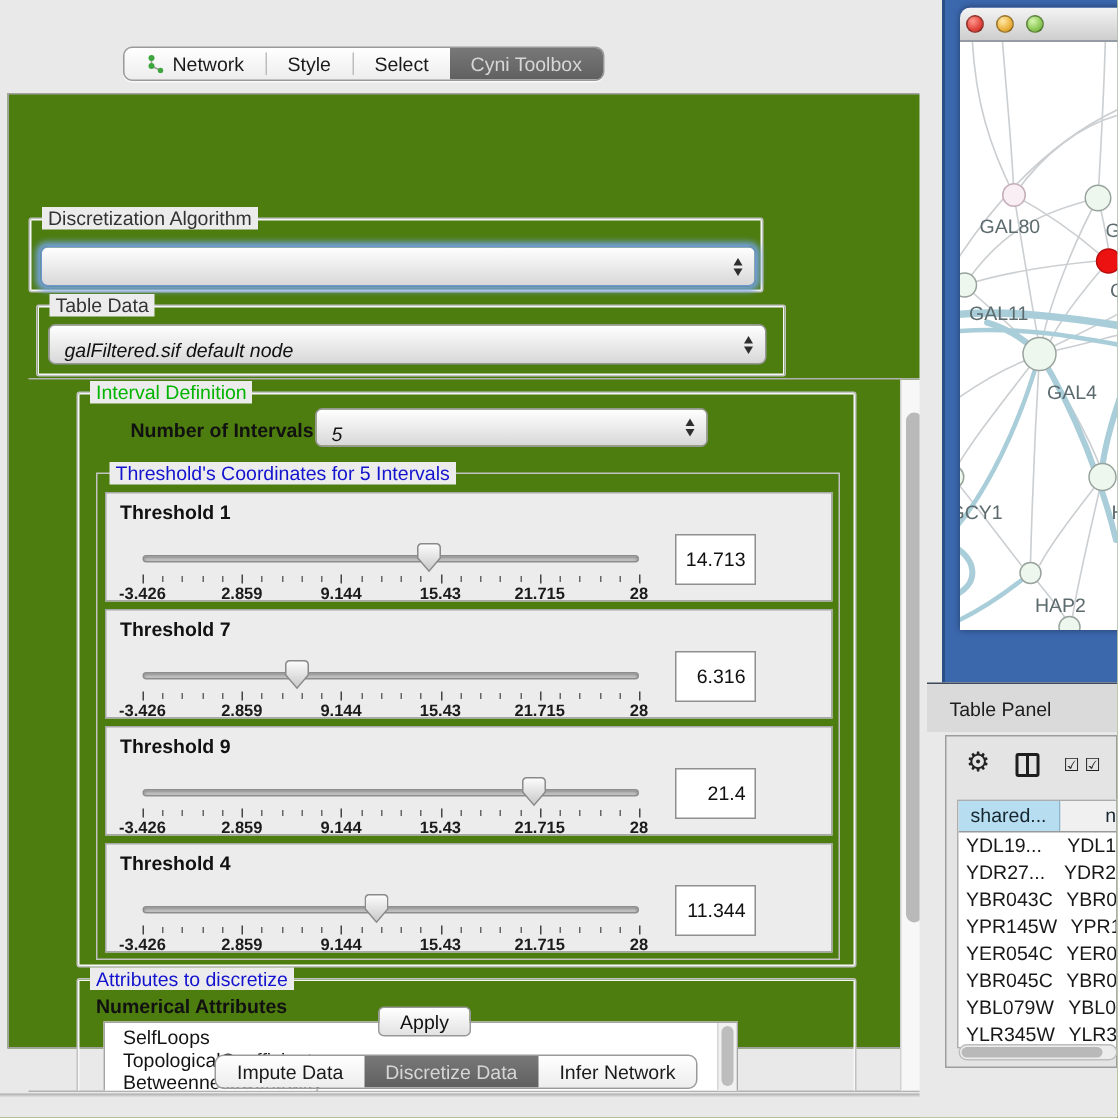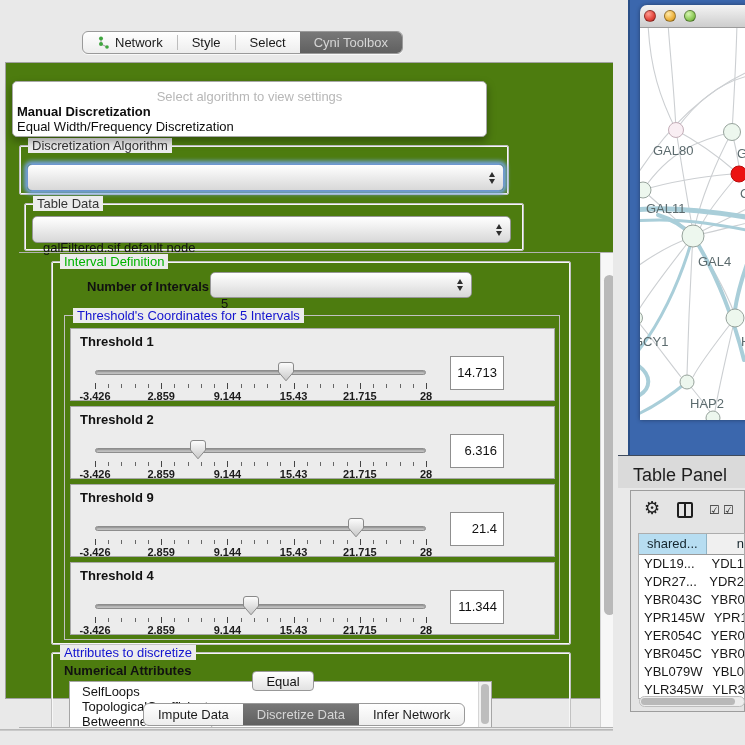--- a/index.html
+++ b/index.html
@@ -35,21 +35,21 @@
   .group { position:absolute; border:1px solid #c2c2c2; border-radius:2px;
     box-shadow:inset 0 0 0 1px #f7f7f7; }
   .gtitle { position:absolute; top:-8px; left:8px; background:#ececec; padding:0 4px;
     font-size:13px; color:#333; white-space:nowrap; }
   .gtitle.green { color:var(--title-green); }
   .gtitle.blue  { color:var(--title-blue); }
 
   
   .combo { position:absolute; border:1px solid #979797; border-radius:5px;
     background:linear-gradient(#ffffff,#d8d8d8); font-size:13px; color:#111; }
-  .combo .combo-text { position:absolute; left:10px; top:18px; line-height:25px; white-space:nowrap; }
+  .combo .combo-text { position:absolute; left:10px; top:4px; line-height:25px; white-space:nowrap;font-style:italic; }
   .steppers { position:absolute; right:8px; top:50%; transform:translateY(-50%);
     display:flex; flex-direction:column; align-items:center; gap:2px; }
   .step-up { width:0; height:0; border-left:3.5px solid transparent;
     border-right:3.5px solid transparent; border-bottom:5px solid #2e2e2e; }
   .step-down { width:0; height:0; border-left:3.5px solid transparent;
     border-right:3.5px solid transparent; border-top:5px solid #2e2e2e; }
   .combo.focus { box-shadow:0 0 4px 2.5px var(--focus-ring); border-color:#6f97cf; }
 
   .algo-group { left:13px; top:82px; width:490px; height:50px; }
   .algo-combo { left:7px; top:18px; width:477px; height:27px; }
@@ -124,21 +124,21 @@
     border-bottom:1px solid #9b9b9b; }
   .light { position:absolute; top:5px; width:12px; height:12px; border-radius:50%;
     border:1px solid rgba(0,0,0,.35); }
   .light.red    { left:4px;  background:radial-gradient(circle at 35% 30%, #ff9a90, #e2453c 60%, #b02c24); }
   .light.yellow { left:24px; background:radial-gradient(circle at 35% 30%, #ffe9a8, #ecb13c 60%, #c08a1f); }
   .light.green  { left:44px; background:radial-gradient(circle at 35% 30%, #d6f5b0, #8cc956 60%, #5e9c2f); }
   .canvas { position:relative; width:110px; height:392px; background:#fff; overflow:hidden; }
 
   .tp-strip { position:absolute; left:618px; top:455px; width:127px; height:33px;
     background:#dadada; border-top:1px solid #3e4a5c; }
-  .tp-title { position:absolute; left:15px; top:9px; font-size:18px; color:#1d1d1d; }
+  .tp-title { position:absolute; left:15px; top:9px; font-size:13px; color:#1d1d1d; }
 
   .table-box { position:absolute; left:630px; top:490px; width:115px; height:222px;
     background:#e4e4e4; border:1px solid #9d9d9d; }
   .gear { position:absolute; left:13px; top:8px; font-size:18px; color:#222; line-height:18px; }
   .cols-icon { position:absolute; left:46px; top:11px; width:16px; height:16px;
     border:2px solid #1e1e1e; border-radius:2px; }
   .cols-icon::after { content:""; position:absolute; left:5px; top:0; width:2px; height:12px; background:#1e1e1e; }
   .ck { position:absolute; top:12px; font-size:12px; color:#222; }
   .ck1 { left:78px; } .ck2 { left:92px; }
 
@@ -280,21 +280,21 @@
                   <span style="left: 40%;">9.144</span>
                   <span style="left: 60%;">15.43</span>
                   <span style="left: 80%;">21.715</span>
                   <span style="left: 100%;">28</span>
                 </div>
             </div>
             <div class="valbox">14.713</div>
           </div>
 
           <div class="thr-panel" style="top:90px">
-            <div class="thr-label">Threshold 2</div>
+            <div class="thr-label">Threshold 7</div>
             <div class="slider">
               <div class="track"></div>
               <div class="thumb" style="left: 30.9998%;">
                 <svg width="16" height="20" viewBox="0 0 16 20">
                     <path d="M3,0.5 h10 a2.5,2.5 0 0 1 2.5,2.5 v7 L8,18.8 L0.5,10 v-7 A2.5,2.5 0 0 1 3,0.5 Z" fill="url(#thumbg)" stroke="#898989"></path>
                   </svg>
               </div>
               <div class="ticks">
                   <div class="tick major" style="left: 0%;"></div>
                   <div class="tick" style="left: 4%;"></div>
@@ -446,41 +446,36 @@
               <div class="list-thumb"></div>
             </div>
         </div>
       </div>
 
       <div class="vscroll">
         <div class="vthumb"></div>
       </div>
     </div>
 
-    <button class="apply">Equal</button>
+    <button class="apply">Apply</button>
   </div>
 
   <div class="segbar bottom-segbar">
     <div class="seg">
       <span>Impute Data</span>
     </div>
     <div class="seg selected">
       <span>Discretize Data</span>
     </div>
     <div class="seg">
       <span>Infer Network</span>
     </div>
   </div>
   <div class="dock-bottom-line"></div>
 
-  <div class="popup">
-    <div class="p-placeholder">Select algorithm to view settings</div>
-    <div class="p-opt first">Manual Discretization</div>
-    <div class="p-opt second">Equal Width/Frequency Discretization</div>
-  </div>
 
   <div class="right-bg"></div>
 
   <div class="blue-frame">
     <div class="mac-window" style="left:10px;top:5px;">
       <div class="mac-titlebar">
         <span class="light red"></span>
         <span class="light yellow"></span>
         <span class="light green"></span>
       </div>

